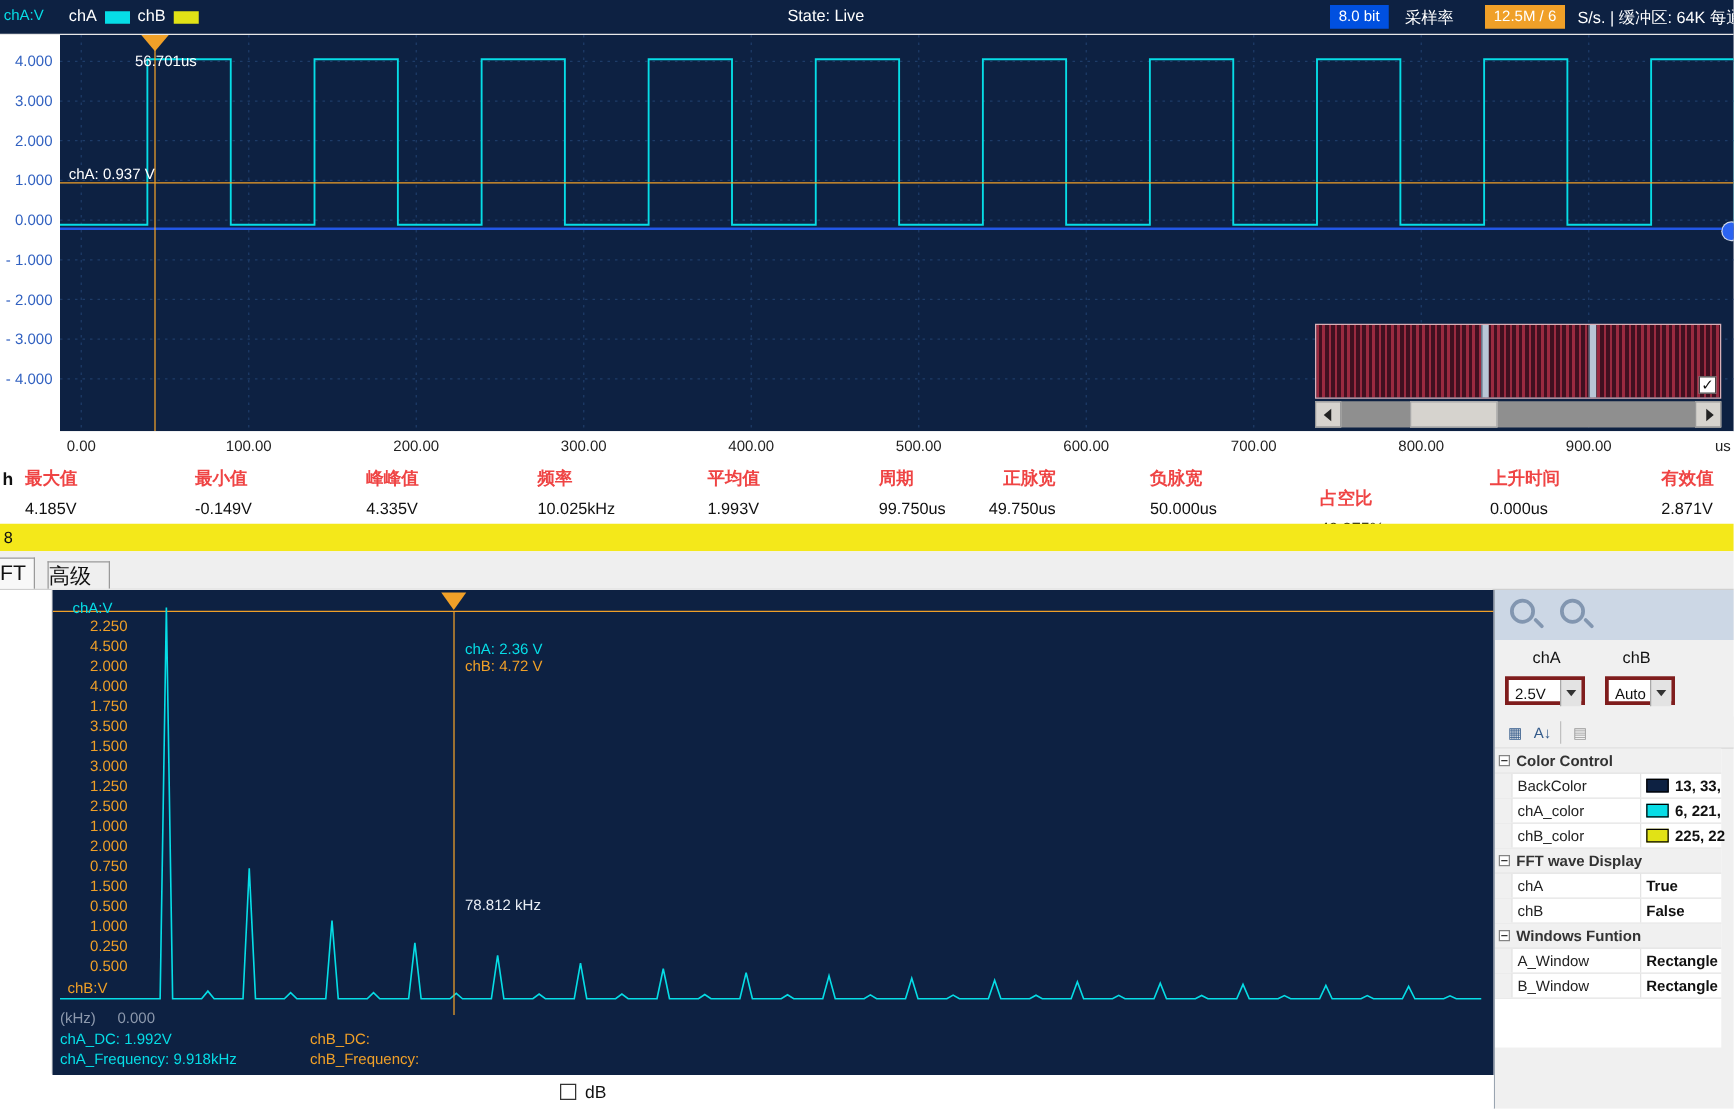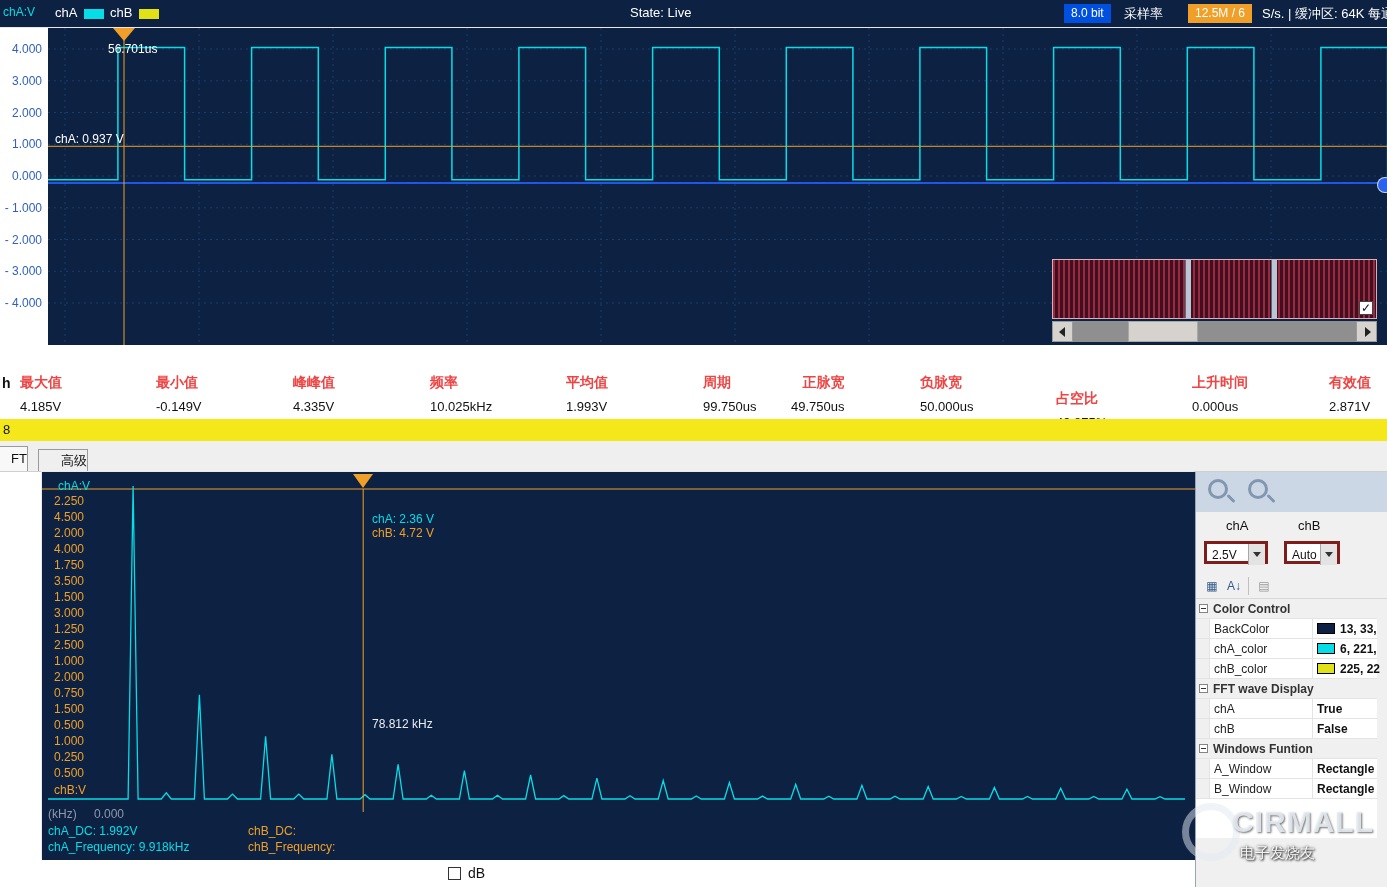--- a/index.html
+++ b/index.html
@@ -49,29 +49,29 @@
   .measures{position:absolute;left:0;top:369px;width:1387px;height:50px;background:#fff}
   .mcol{position:absolute;top:5px}
   .mh{display:block;font-size:14px;font-weight:bold;color:#ef4444;white-space:nowrap}
   .mv{display:block;margin-top:7px;font-size:13px;color:#111;white-space:nowrap}
   .m-partial{position:absolute;left:2px;top:6px;font-weight:bold;font-size:14px}
   .yellowbar{position:absolute;left:0;top:419px;width:1387px;height:22px;background:#f4e81a;color:#111;font-size:13px}
   .yellowbar span{position:absolute;left:3px;top:3px}
 
   
   .tabrow{position:absolute;left:0;top:441px;width:1387px;height:31px;background:#efefef;border-bottom:1px solid #cfcfcf}
-  .tab{position:absolute;bottom:0;font-size:13px;color:#111;text-align:right;white-space:nowrap}
+  .tab{position:absolute;bottom:0;font-size:17px;color:#111;text-align:left;white-space:nowrap}
   .tab-fft{left:0;width:28px;height:25px;line-height:24px;background:#f8f8f8;border:1px solid #9a9a9a;border-left:none;border-bottom:none}
   .tab-adv{left:38px;width:50px;height:22px;line-height:21px;background:#efefef;border:1px solid #9a9a9a;border-bottom:none}
 
   
   .fft-plot{position:absolute;left:42px;top:472px;width:1153px;height:388px;background:#0d2142;overflow:hidden;box-shadow:-1px -1px 0 #e8e8e8}
   .fft-plot svg{position:absolute;left:0;top:0;display:block}
   .fft-cha-axis{position:absolute;left:16px;top:7px;color:#06dde6;font-size:12px}
-  .fylab{position:absolute;left:12px;width:38px;color:#f0a028;font-size:12px;white-space:nowrap}
+  .fylab{position:absolute;left:22px;width:38px;text-align:right;color:#f0a028;font-size:12px;white-space:nowrap}
   .fft-chb-axis{position:absolute;left:12px;top:311px;color:#f0a028;font-size:12px}
   .fft-tri{position:absolute;left:311px;top:2px;width:0;height:0;border-left:10px solid transparent;border-right:10px solid transparent;border-top:14px solid #f0a028}
   .fft-mk-cha{position:absolute;left:330px;top:40px;color:#06dde6;font-size:12px}
   .fft-mk-chb{position:absolute;left:330px;top:54px;color:#f0a028;font-size:12px}
   .fft-mk-freq{position:absolute;left:330px;top:245px;color:#e8edf5;font-size:12px}
   .fft-xunit{position:absolute;left:6px;top:335px;color:#8d99ad;font-size:12px}
   .fft-xzero{position:absolute;left:52px;top:335px;color:#8d99ad;font-size:12px}
   .fft-chadc{position:absolute;left:6px;top:352px;color:#06dde6;font-size:12px}
   .fft-chafreq{position:absolute;left:6px;top:368px;color:#06dde6;font-size:12px}
   .fft-chbdc{position:absolute;left:206px;top:352px;color:#f0a028;font-size:12px}
@@ -192,20 +192,33 @@
       <div class="sb-track">
           <div class="sb-thumb"></div>
         </div>
       <div class="sb-btn">
           <span class="tri-r"></span>
         </div>
     </div>
     <div class="chb-handle"></div>
   </div>
 
+  <div class="scope-xlabels" id="scope-xlabels">
+      <span class="xlab" style="left: 65px;">0.00</span>
+      <span class="xlab" style="left: 199px;">100.00</span>
+      <span class="xlab" style="left: 333px;">200.00</span>
+      <span class="xlab" style="left: 467px;">300.00</span>
+      <span class="xlab" style="left: 601px;">400.00</span>
+      <span class="xlab" style="left: 735px;">500.00</span>
+      <span class="xlab" style="left: 869px;">600.00</span>
+      <span class="xlab" style="left: 1003px;">700.00</span>
+      <span class="xlab" style="left: 1137px;">800.00</span>
+      <span class="xlab" style="left: 1271px;">900.00</span>
+      <span class="xunit">us</span>
+    </div>
 
   <div class="measures" id="measures">
     <span class="m-partial">h</span>
   <div class="mcol" style="left: 20px;">
         <span class="mh">最大值</span>
         <span class="mv">4.185V</span>
       </div>
       <div class="mcol" style="left: 156px;">
         <span class="mh">最小值</span>
         <span class="mv">-0.149V</span>
@@ -382,19 +395,14 @@
           <span class="pval">Rectangle</span>
         </div>
       </div>
   </div>
 
   <div class="bottombar">
     <span class="db-check"></span>
     <span class="db-label">dB</span>
   </div>
 
-  <div class="watermark">
-    <span class="wm-ring"></span>
-    <span class="wm-title">CIRMALL</span>
-    <span class="wm-sub">电子发烧友</span>
-  </div>
 
 </div>
 
 </body></html>

